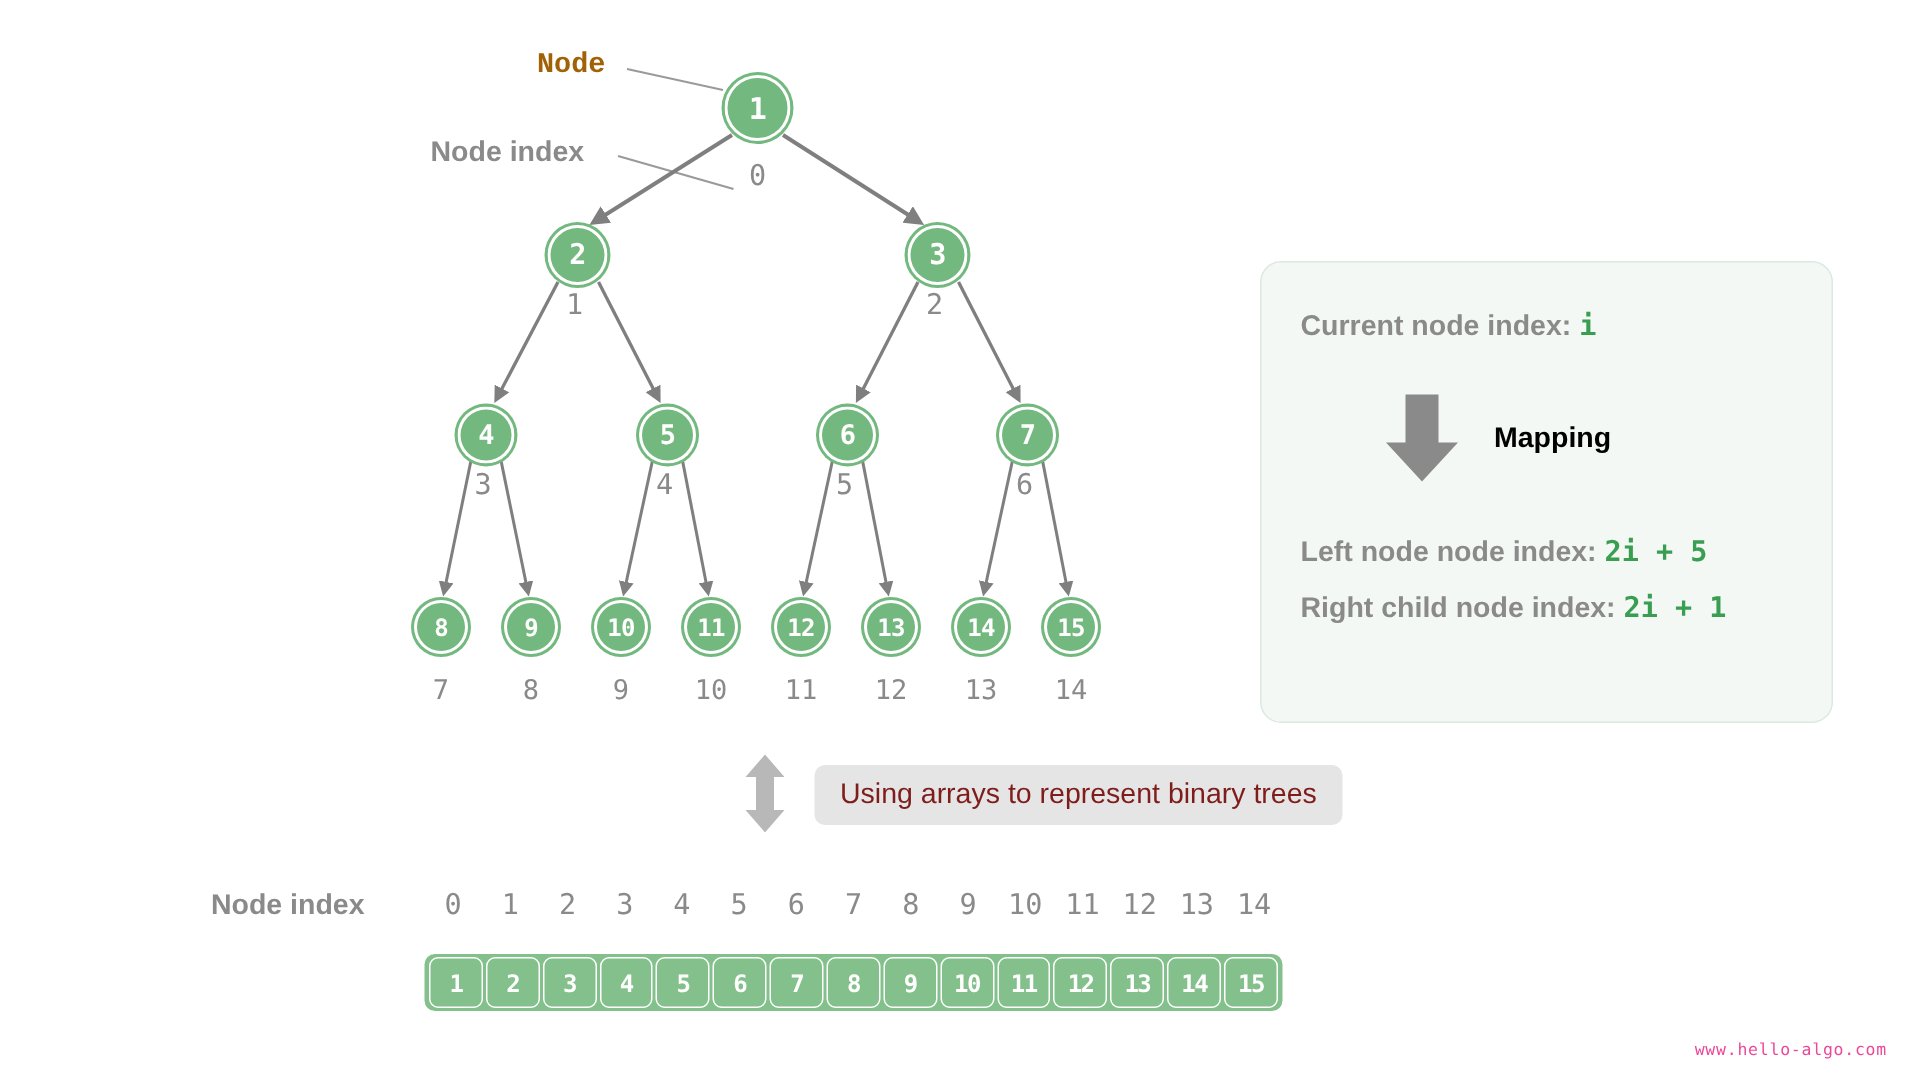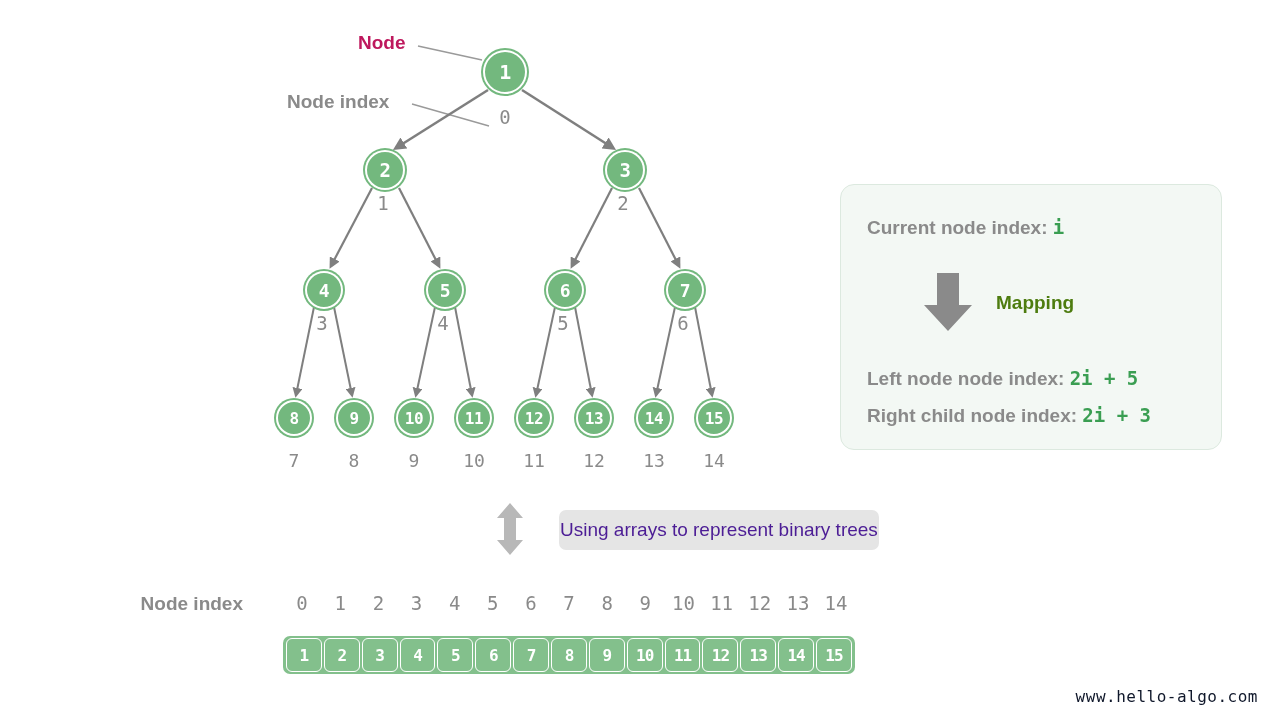--- a/index.html
+++ b/index.html
@@ -30,21 +30,21 @@
     pointer-events: none;
   }
 
   
   .ann {
     position: absolute;
     font-weight: bold;
     font-size: 19px;
     white-space: nowrap;
   }
-  .ann-node   { color: #be185d; left: 358px; top: 32px; }
+  .ann-node   { color: #a16207; left: 358px; top: 32px; font-family: Liberation Mono, monospace; }
   .ann-nodeidx{ color: #8a8a8a; left: 287px; top: 91px; }
 
   
   .tnode {
     position: absolute;
     border-radius: 50%;
     background: #73b87e;
     box-shadow: inset 0 0 0 2px #ffffff, 0 0 0 2px #73b87e;
     color: #ffffff;
     display: flex;
@@ -69,23 +69,23 @@
     text-align: center;
     width: 40px;
     margin-left: -20px;
   }
   .tidx.small { font-size: 18px; }
 
   
   #infobox {
     position: absolute;
     left: 840px;
-    top: 184px;
+    top: 174px;
     width: 382px;
-    height: 266px;
+    height: 308px;
     background: #f3f8f4;
     border: 1px solid #dcead e;
     border: 1px solid #dce9df;
     border-radius: 14px;
     box-sizing: border-box;
   }
   .info-line {
     position: absolute;
     font-size: 19px;
     font-weight: bold;
@@ -95,37 +95,37 @@
   .info-line .val { color: #3a9e52; font-family: "DejaVu Sans Mono", monospace; }
   #info-current { left: 26px; top: 31px; }
   #info-left    { left: 26px; top: 182px; }
   #info-right   { left: 26px; top: 219px; }
   #info-mapping {
     position: absolute;
     left: 155px;
     top: 107px;
     font-size: 19px;
     font-weight: bold;
-    color: #4d7c0f;
+    color: #000000;
   }
   #map-arrow { position: absolute; left: 78px; top: 86px; }
 
   
   #band-arrow { position: absolute; left: 492px; top: 503px; }
   #band-label {
     position: absolute;
-    left: 559px;
+    left: 543px;
     top: 510px;
     height: 40px;
-    padding: 0 1px;
+    padding: 0 17px;
     display: flex;
     align-items: center;
     background: #e5e5e5;
     border-radius: 7px;
-    color: #4c1d95;
+    color: #7f1d1d;
     font-size: 19px;
     white-space: nowrap;
     box-sizing: border-box;
   }
 
   
   .row-label {
     position: absolute;
     font-weight: bold;
     font-size: 19px;
@@ -175,23 +175,23 @@
     font-weight: bold;
     font-size: 16px;
     box-sizing: border-box;
     letter-spacing: -1px;
   }
 
   #watermark {
     position: absolute;
     right: 22px;
     bottom: 14px;
-    color: #0f172a;
-    font-family: "DejaVu Sans Mono", monospace;
-    font-size: 16px;
+    color: #ec4899;
+    font-family: "DejaVu Sans Mono", monospace;
+    font-size: 11px;
     letter-spacing: 0.5px;
   }
 </style>
 </head>
 <body>
 
 <div id="stage">
 
   <svg class="layer" viewBox="0 0 1280 720">
     <defs>
@@ -275,21 +275,21 @@
       <path d="M18 2 L40 2 L40 34 L53 34 L29 60 L5 34 L18 34 Z" fill="#8a8a8a"></path>
     </svg>
 
     <div id="info-mapping">Mapping</div>
 
     <div class="info-line" id="info-left">
       <span>Left node node index: </span><span class="val">2i + 5</span>
     </div>
 
     <div class="info-line" id="info-right">
-      <span>Right child node index: </span><span class="val">2i + 3</span>
+      <span>Right child node index: </span><span class="val">2i + 1</span>
     </div>
   </div>
 
   <svg id="band-arrow" width="36" height="52" viewBox="0 0 36 52">
     <path d="M18 0 L31 15 L24 15 L24 37 L31 37 L18 52 L5 37 L12 37 L12 15 L5 15 Z" fill="#b8b8b8"></path>
   </svg>
   <div id="band-label">Using arrays to represent binary trees</div>
 
   <div class="row-label" id="label-nodeindex">Node index</div>
 

